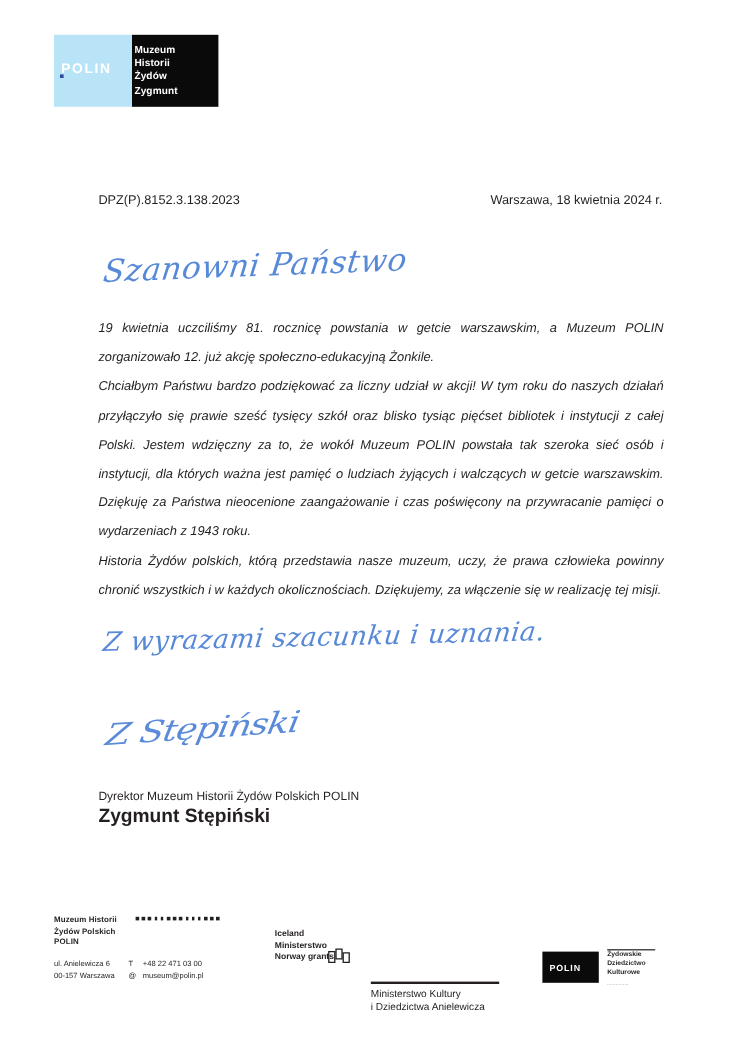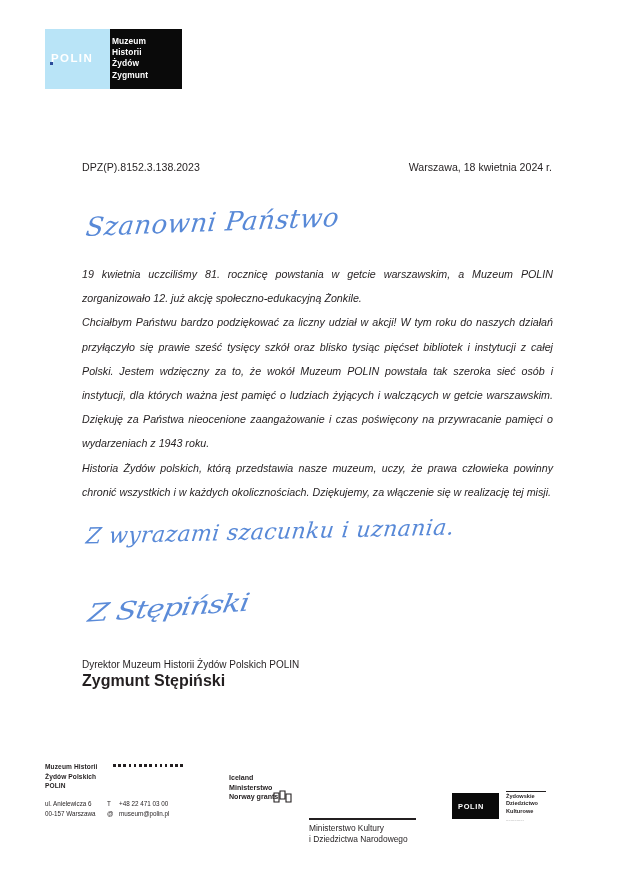--- a/index.html
+++ b/index.html
@@ -342,21 +342,21 @@
   <div><b>Norway</b><span class="thin"> grants</span></div>
 </div>
 <svg class="eea-mark" viewBox="0 0 22 15">
   <path d="M1 3 L1 12 L6 12 L6 3 Z" fill="none" stroke="#231f20" stroke-width="1.1"></path>
   <path d="M7 1 L7 9 L12 9 L12 1 Z" fill="none" stroke="#231f20" stroke-width="1.1"></path>
   <path d="M13 4 L13 12 L18 12 L18 4 Z" fill="none" stroke="#231f20" stroke-width="1.1"></path>
 </svg>
 
 <div class="ministry">
   <div>Ministerstwo Kultury</div>
-  <div>i Dziedzictwa Narodowego</div>
+  <div>i Dziedzictwa Anielewicza</div>
 </div>
 <div class="ministry-rule"></div>
 
 <div class="jhc-rule-top"></div>
 <div class="jhc">
   <div class="jhc-black">
     <span class="wm">POLIN</span>
   </div>
   <div class="jhc-text">
     <div>Żydowskie</div>

